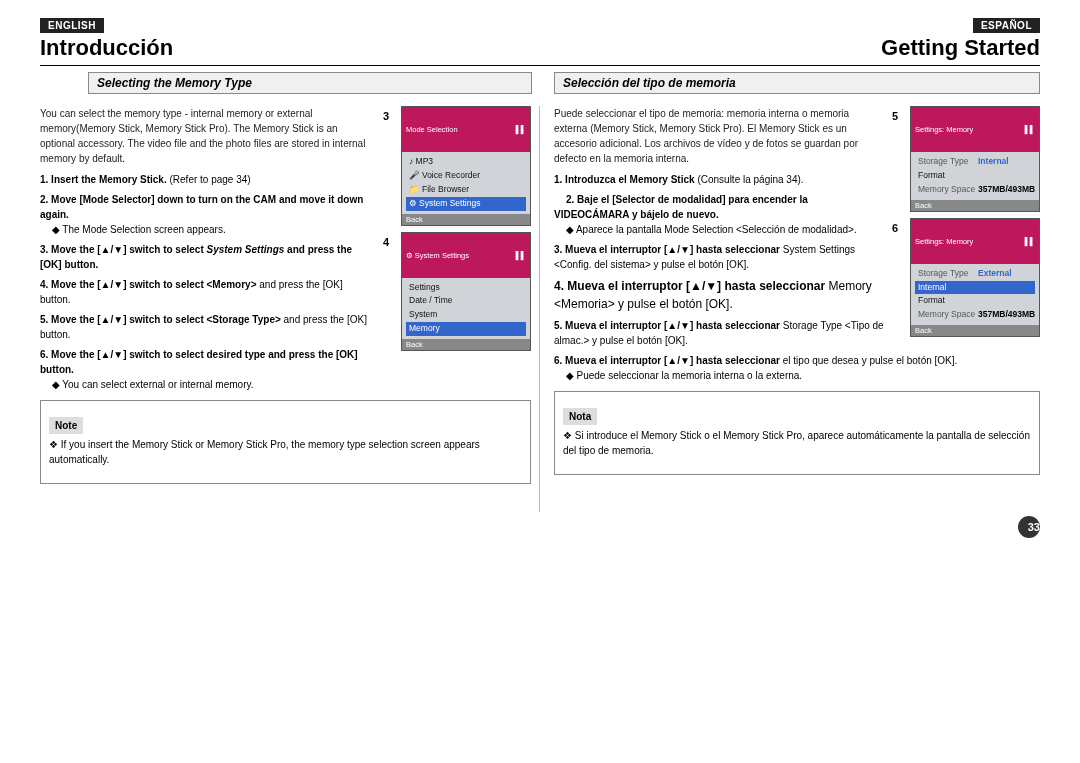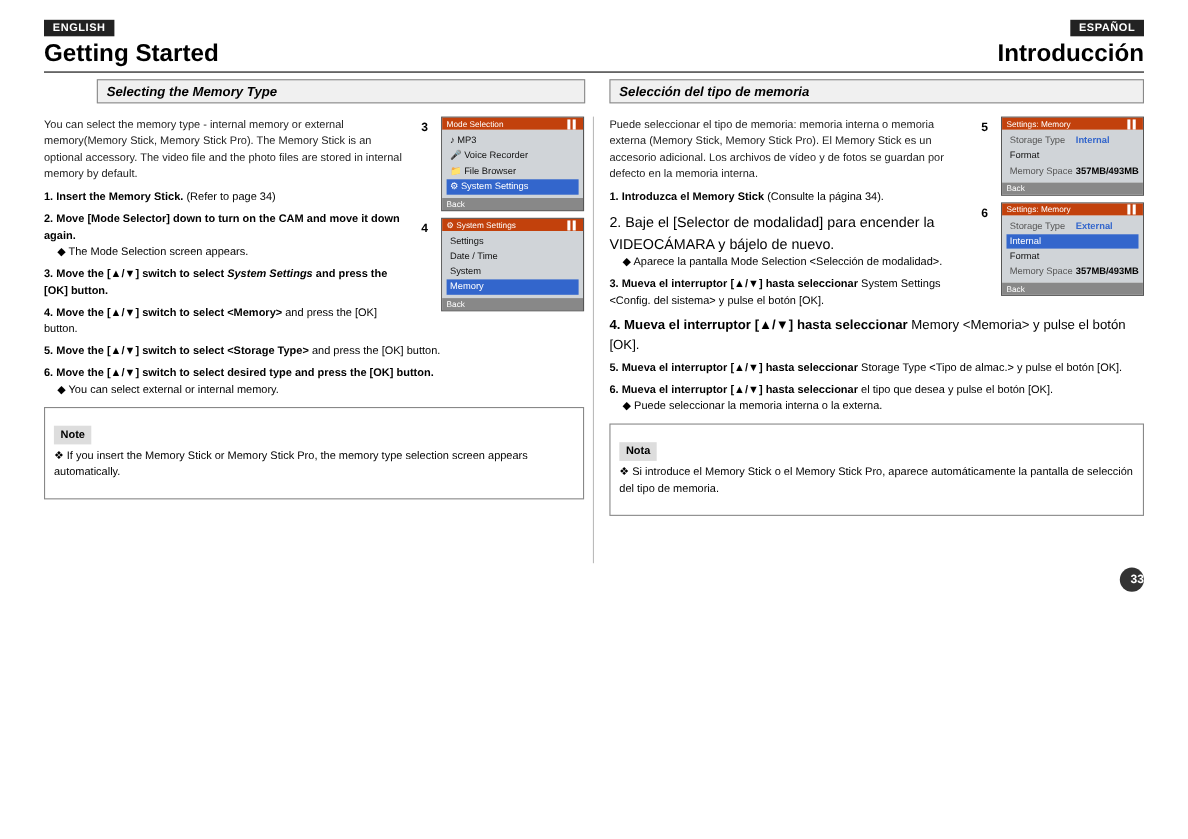--- a/index.html
+++ b/index.html
@@ -97,24 +97,24 @@
     
     .device-screen {
       border: 1px solid #555;
       background: #e8e8e8;
       margin-bottom: 6px;
       font-size: 8px;
       width: 130px;
       position: relative;
     }
     .device-header {
-      background: #c2410c;
+      background: #be185d;
       color: #fff;
       font-size: 7.5px;
-      padding: 1px 4px;
+      padding: 18px 4px;
       display: flex;
       justify-content: space-between;
       align-items: center;
     }
     .device-body {
       background: #d0d4d8;
       padding: 3px 4px;
     }
     .device-item {
       font-size: 8.5px;
@@ -207,22 +207,22 @@
 <body>
 
 <div class="page-container">
 
   <div class="lang-tabs">
     <span class="lang-tab">ENGLISH</span>
     <span class="lang-tab">ESPAÑOL</span>
   </div>
 
   <div class="main-headings">
+    <span class="main-heading">Introducción</span>
     <span class="main-heading">Getting Started</span>
-    <span class="main-heading">Introducción</span>
   </div>
 
   <div class="section-row">
     <div class="section-left-header">
       <div class="section-header">Selecting the Memory Type</div>
     </div>
     <div class="section-right-header">
       <div class="section-header">Selección del tipo de memoria</div>
     </div>
   </div>
@@ -351,21 +351,21 @@
       </div>
 
       <div class="body-text">Puede seleccionar el tipo de memoria: memoria interna o memoria externa (Memory Stick, Memory Stick Pro). El Memory Stick es un accesorio adicional. Los archivos de vídeo y de fotos se guardan por defecto en la memoria interna.</div>
 
       <ol class="steps-list">
         <li>
           <span style="font-weight:bold;font-size:10px;">1. Introduzca el Memory Stick</span>
           <span style="font-size:10px;"> (Consulte la página 34).</span>
         </li>
         <li>
-          <span style="font-weight:normal;font-size:13px;">2. Baje el [Selector de modalidad] para encender la VIDEOCÁMARA y bájelo de nuevo.</span>
+          <span style="font-weight:bold;font-size:10px;margin-left:12px;">2. Baje el [Selector de modalidad] para encender la VIDEOCÁMARA y bájelo de nuevo.</span>
           <span class="step-bullet">◆ Aparece la pantalla Mode Selection &lt;Selección de modalidad&gt;.</span>
         </li>
         <li>
           <span style="font-size:10px;"><strong>3. Mueva el interruptor [▲/▼] hasta seleccionar</strong> System Settings &lt;Config. del sistema&gt; y pulse el botón [OK].</span>
         </li>
         <li>
           <span style="font-size:12px;"><strong>4. Mueva el interruptor [▲/▼] hasta seleccionar</strong> Memory &lt;Memoria&gt; y pulse el botón [OK].</span>
         </li>
         <li>
           <span style="font-size:10px;"><strong>5. Mueva el interruptor [▲/▼] hasta seleccionar</strong> Storage Type &lt;Tipo de almac.&gt; y pulse el botón [OK].</span>

